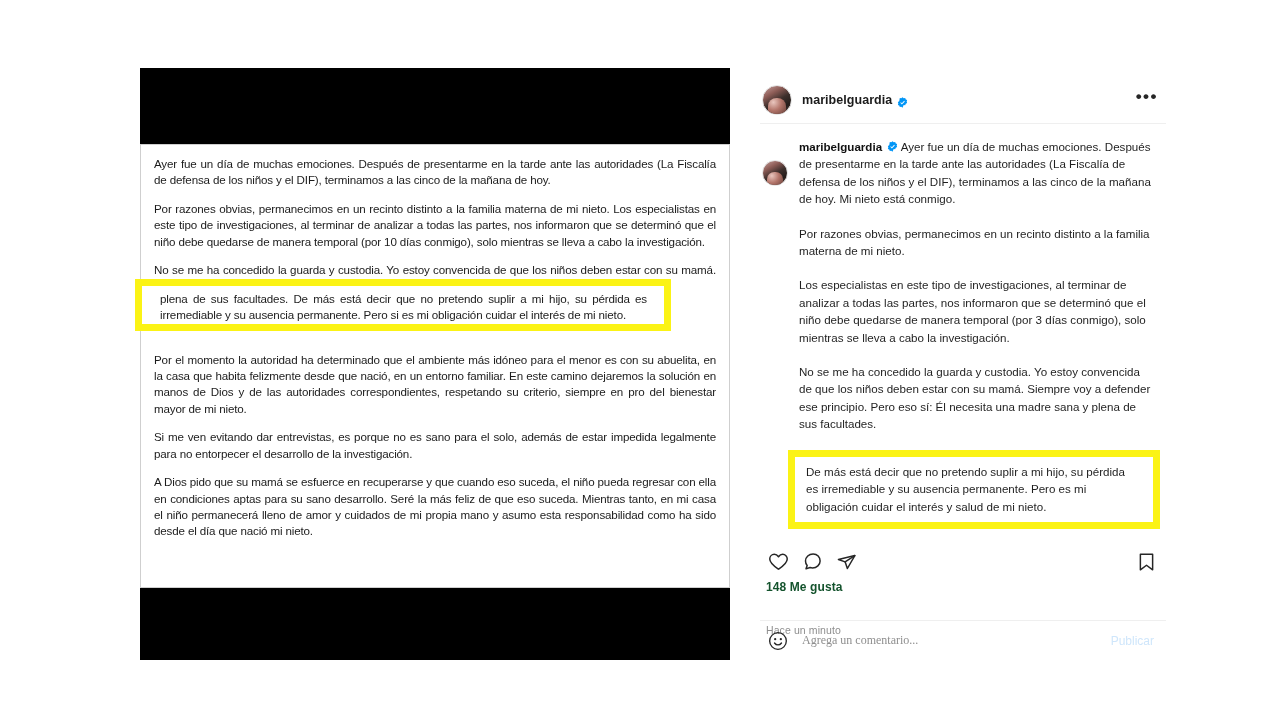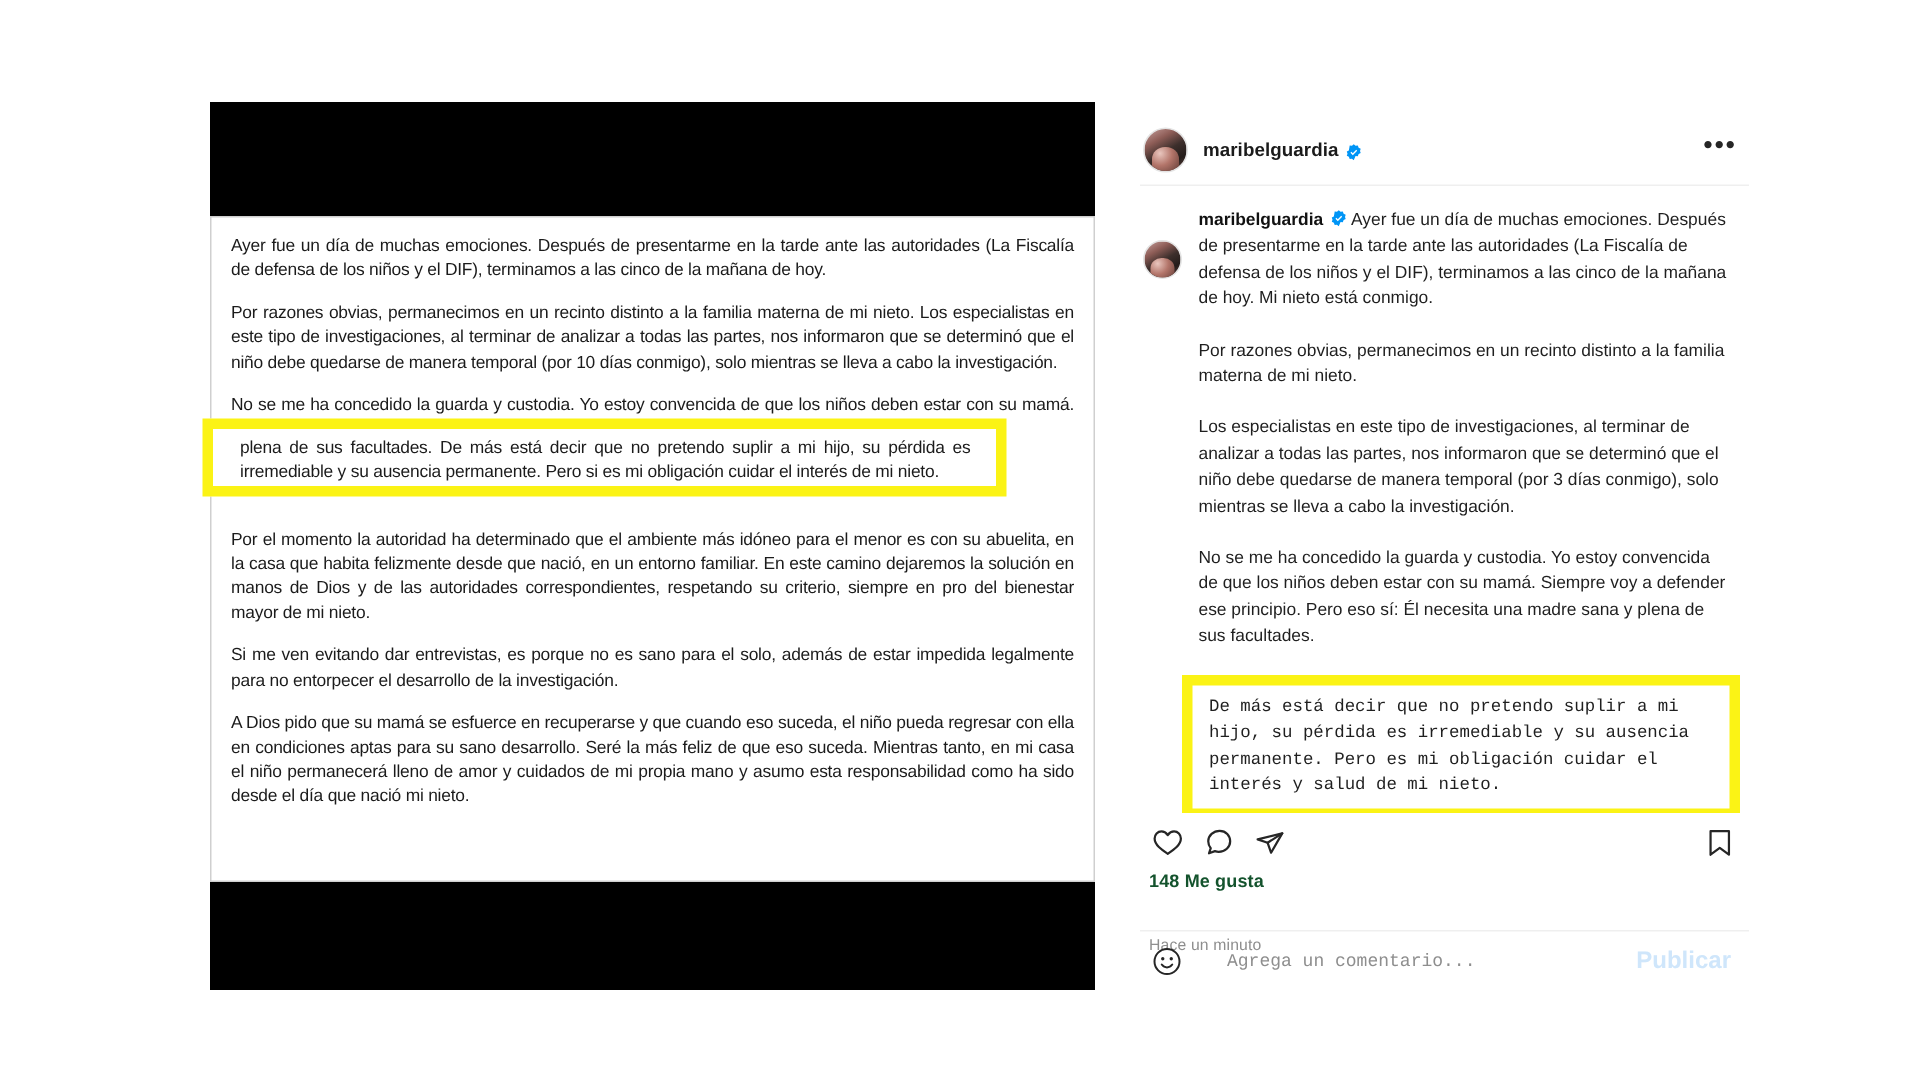--- a/index.html
+++ b/index.html
@@ -185,21 +185,20 @@
   .cap-gap { height: 17px; }
 
   
   #cap-highlight-wrap {
     position: relative;
     margin: 0 6px 0 28px;
     border: 7px solid #fbf315;
     background: #ffffff;
     box-sizing: border-box;
     padding: 6px 0 7px 0;
-    font-family: Liberation Mono, monospace;
   }
   #cap-highlight-wrap .cap-p { padding-left: 11px; padding-right: 16px; }
 
   
   #ig-actions {
     position: absolute;
     left: 0;
     top: 474px;
     width: 406px;
     height: 38px;
@@ -256,30 +255,30 @@
     display: flex;
     align-items: center;
     justify-content: center;
     cursor: pointer;
     flex: 0 0 auto;
   }
   #comment-input {
     border: none;
     outline: none;
     flex: 1;
-    font-family: Liberation Mono, monospace;
+    font-family: Liberation Serif, serif;
     font-size: 12px;
     color: #262626;
-    margin-left: 24px;
+    margin-left: 8px;
     background: transparent;
   }
   #comment-input::placeholder { color: #8e8e8e; }
   #publish-btn {
-    font-size: 16px;
-    font-weight: 700;
+    font-size: 12px;
+    font-weight: 400;
     color: #cfe6fb;
     cursor: pointer;
     margin-right: 8px;
     white-space: nowrap;
   }
 </style>
 </head>
 <body>
 
 <div id="root">

